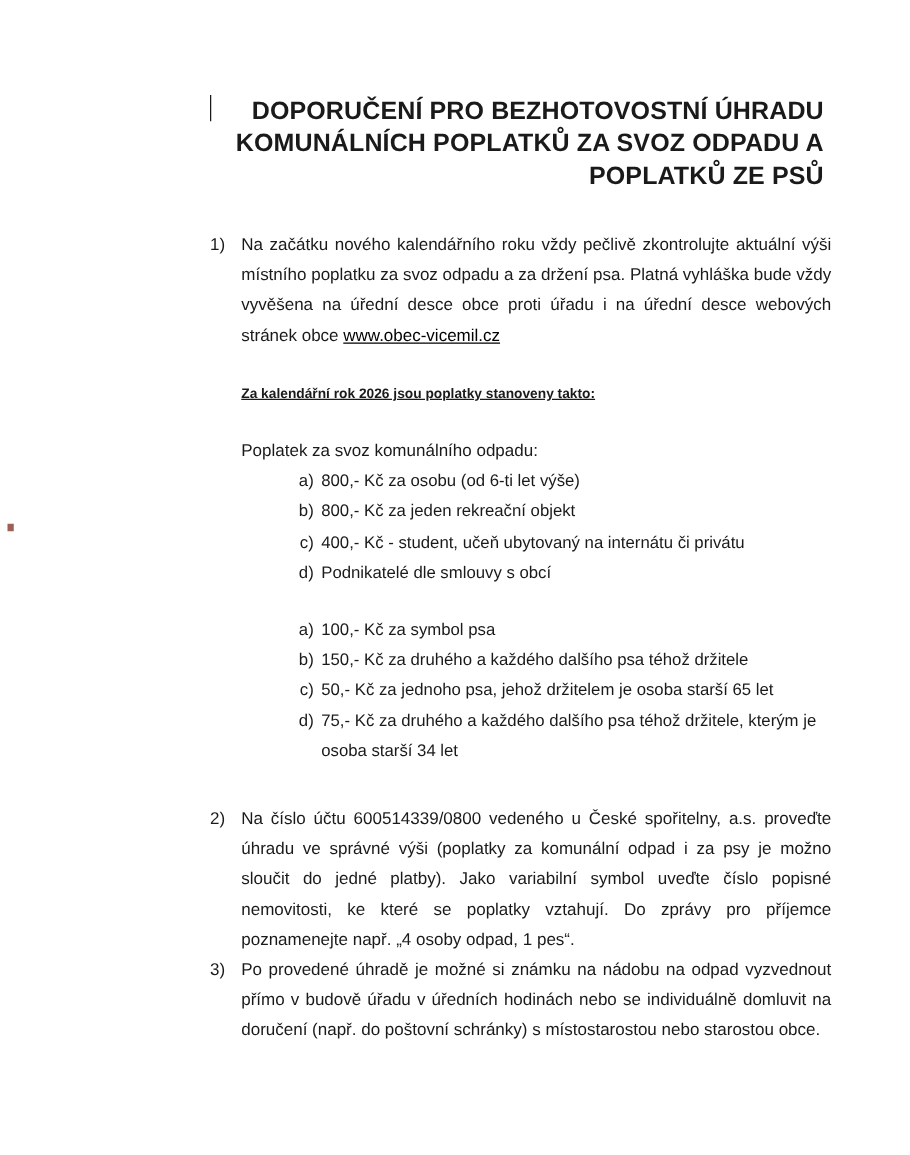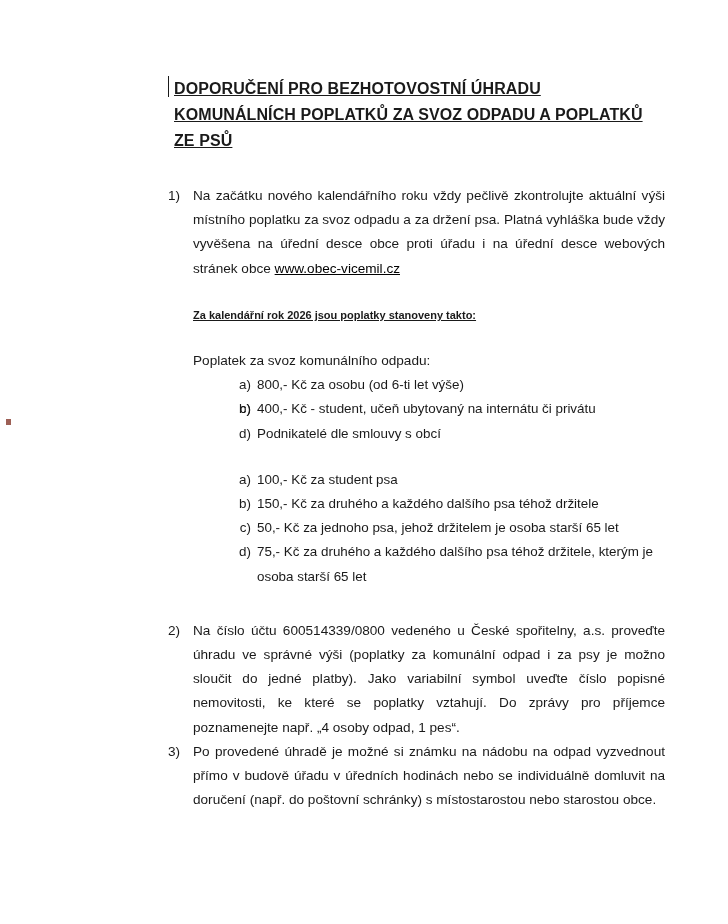--- a/index.html
+++ b/index.html
@@ -47,28 +47,27 @@
   }
 
   .content {
     position: absolute;
     left: 168px;
     top: 70px;
     width: 497px;
   }
 
   .doc-title {
-    font-size: 16px;
+    font-size: 20px;
     font-weight: bold;
-    text-align: left;
+    text-align: right;
     line-height: 26px;
     letter-spacing: 0.1px;
     margin: 0 0 0 0;
     padding: 6px 6px 0 6px;
-    text-decoration: underline;
   }
 
   .numbered-list {
     margin: 0;
     padding: 0;
     list-style: none;
   }
   .num-item {
     position: relative;
     padding-left: 25px;
@@ -162,45 +161,45 @@
 
       <div class="gap-sm"></div>
 
       <p class="sub-head-plain">Poplatek za svoz komunálního odpadu:</p>
 
       <ol class="letter-list">
         <li class="letter-item">
           <span class="letter-marker">a)</span><span>800,- Kč za osobu (od 6-ti let výše)</span>
         </li>
         <li class="letter-item">
-          <span class="letter-marker">b)</span>
+          <span class="letter-marker">b)</span><span>800,- Kč za jeden rekreační objekt</span>
         </li>
         <li class="letter-item">
           <span class="letter-marker">c)</span><span>400,- Kč - student, učeň ubytovaný na internátu či privátu</span>
         </li>
         <li class="letter-item">
           <span class="letter-marker">d)</span><span>Podnikatelé dle smlouvy s obcí</span>
         </li>
       </ol>
 
       <div class="gap-sm"></div>
 
 
       <ol class="letter-list">
         <li class="letter-item">
-          <span class="letter-marker">a)</span><span>100,- Kč za student psa</span>
+          <span class="letter-marker">a)</span><span>100,- Kč za symbol psa</span>
         </li>
         <li class="letter-item">
           <span class="letter-marker">b)</span><span>150,- Kč za druhého a každého dalšího psa téhož držitele</span>
         </li>
         <li class="letter-item">
           <span class="letter-marker">c)</span><span>50,- Kč za jednoho psa, jehož držitelem je osoba starší 65 let</span>
         </li>
         <li class="letter-item">
-          <span class="letter-marker">d)</span><span>75,- Kč za druhého a každého dalšího psa téhož držitele, kterým je osoba starší 65 let</span>
+          <span class="letter-marker">d)</span><span>75,- Kč za druhého a každého dalšího psa téhož držitele, kterým je osoba starší 34 let</span>
         </li>
       </ol>
 
     </div>
 
     <div class="gap-1"></div>
 
     <ol class="numbered-list">
 
       <li class="num-item">

